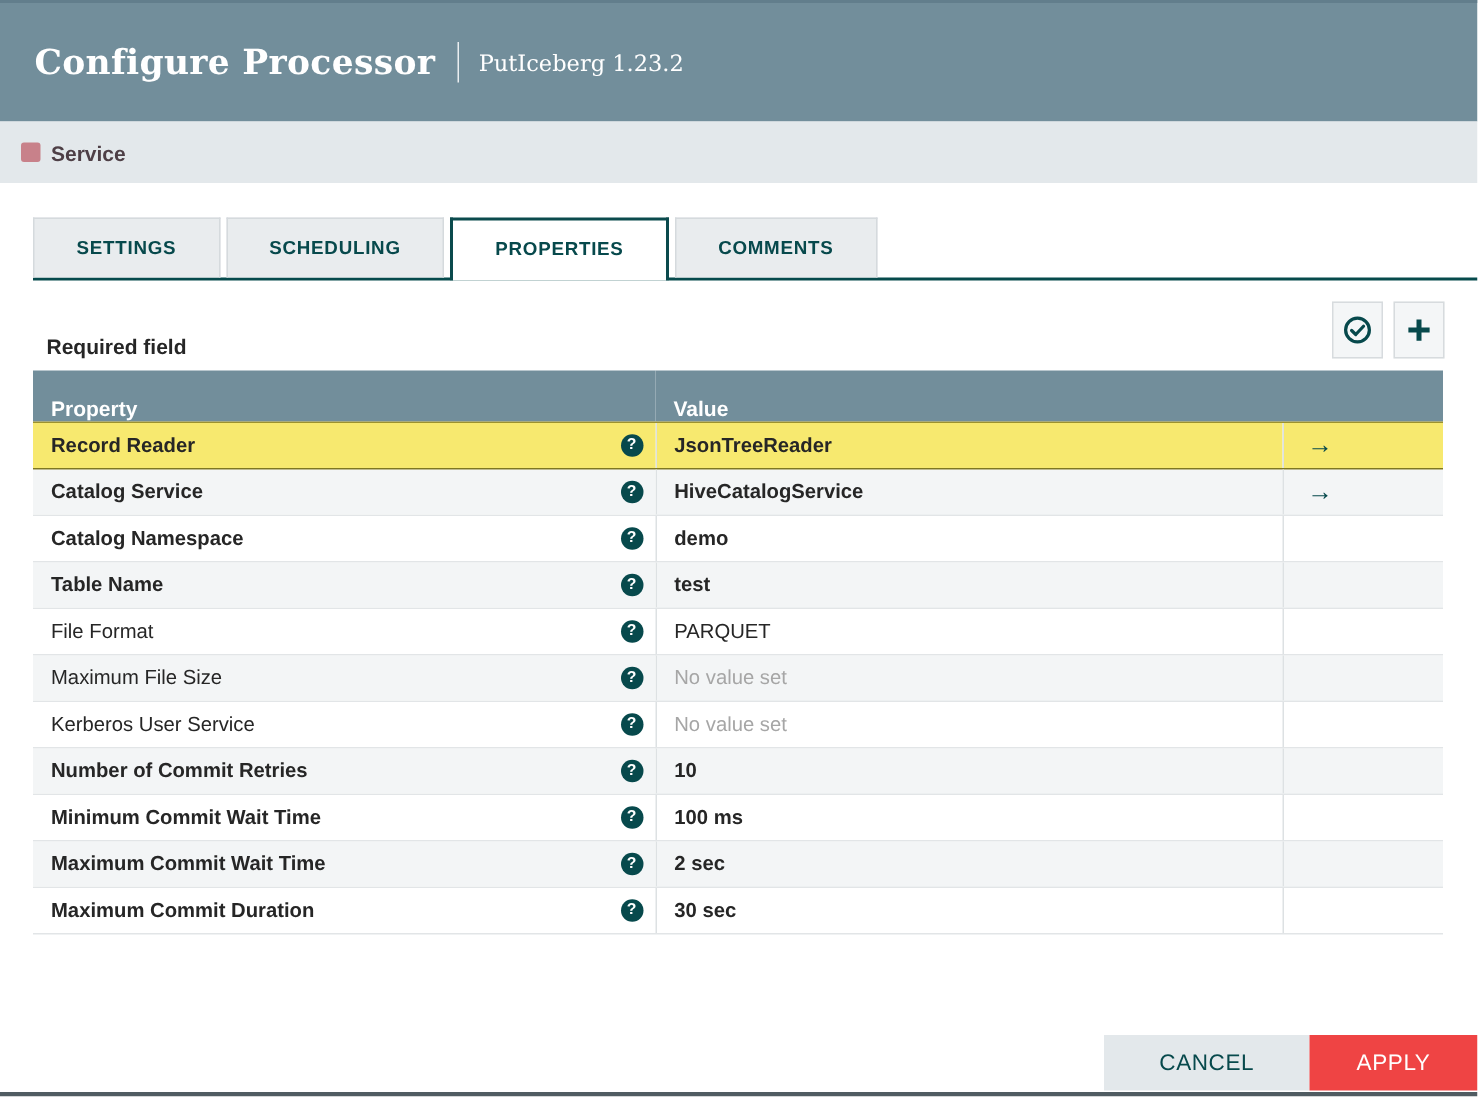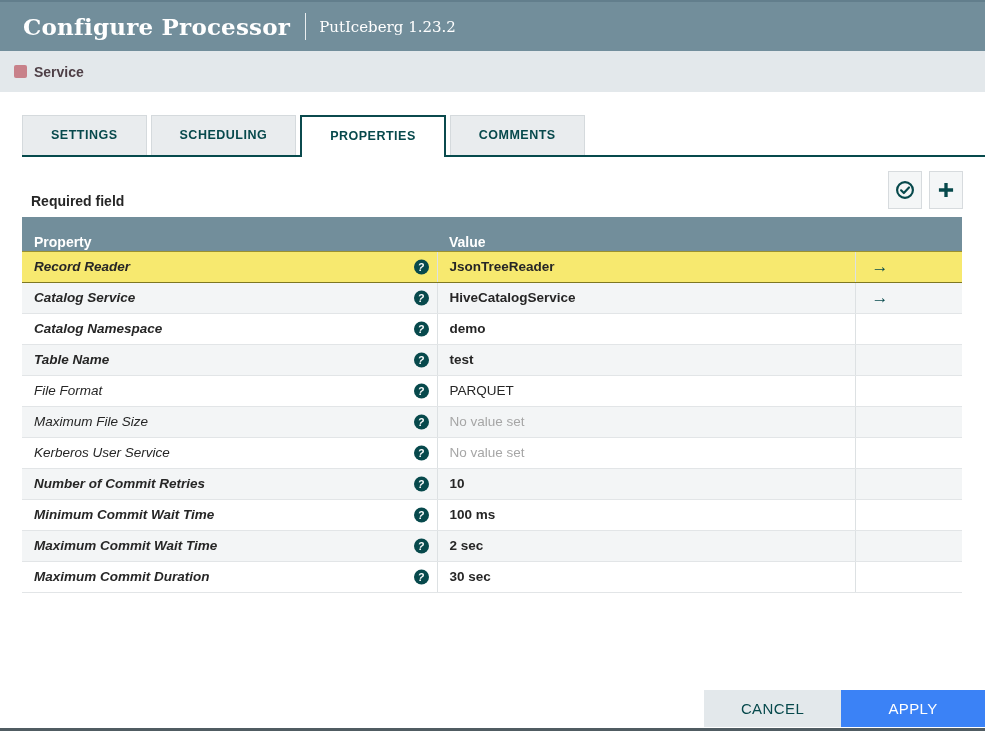--- a/index.html
+++ b/index.html
@@ -4,21 +4,21 @@
 <style>
   * { box-sizing: border-box; }
   html,body { margin:0; padding:0; }
   body {
     width:985px; height:731px; position:relative; overflow:hidden;
     background:#ffffff; font-family:"Liberation Sans", sans-serif;
   }
 
   
   .header {
-    height:51px; background:#728E9B; display:flex; align-items:center;
+    height:81px; background:#728E9B; display:flex; align-items:center;
     padding-left:23px; border-top:2px solid #627E8C;
   }
   .title {
     font-family:"DejaVu Serif", serif; font-weight:bold; font-size:23px;
     color:#ffffff; letter-spacing:.2px;
   }
   .title-sep { width:1px; height:27px; background:rgba(255,255,255,.85); margin:0 13px 0 15px; }
   .subtitle { font-family:"DejaVu Serif", serif; font-size:15px; color:#ffffff; }
 
   
@@ -61,38 +61,38 @@
     text-align:left; height:34px; padding:16px 0 0 12px;
   }
   .ptable td {
     height:31px; padding:0; font-size:13.5px; color:#262626;
     border-bottom:1px solid #E2E5E7; overflow:hidden; white-space:nowrap;
   }
   tr.alt td { background:#F3F5F6; }
   tr.highlight td {
     background:#F7E96F; border-top:1px solid #9C922F; border-bottom:1px solid #7E7722;
   }
-  .prop-cell { position:relative; padding-left:12px !important;font-style:italic; }
+  .prop-cell { position:relative; padding-left:12px !important; }
   .help-icon {
     position:absolute; right:8px; top:50%; transform:translateY(-50%);
     width:15px; height:15px; border-radius:50%; background:#07494C; color:#fff;
     font-size:10.5px; font-weight:bold; display:flex; align-items:center;
     justify-content:center; cursor:pointer;
   }
   .val-cell { border-left:1px solid #DDE1E3; padding-left:12px !important; }
   .act-cell { border-left:1px solid #DDE1E3; padding-left:16px !important; }
   .goto-arrow { color:#07494C; font-size:17px; font-weight:bold; cursor:pointer; line-height:1; }
   .bold { font-weight:bold; }
   .muted { color:#A6A6A6; }
 
   
   .footer { position:absolute; right:0; bottom:4px; display:flex; }
   .btn { height:37px; border:none; font-weight:normal; font-size:15px; letter-spacing:.4px; cursor:pointer; }
   .btn-cancel { width:137px; background:#E3E8EB; color:#07494C; }
-  .btn-apply  { width:144px; background:#3b82f6; color:#ffffff; }
+  .btn-apply  { width:112px; background:#ef4444; color:#ffffff; }
 
   .bottom-edge { position:absolute; left:0; bottom:0; width:100%; height:3px; background:#505C62; }
 
   svg { display:block; }
 </style>
 </head>
 <body>
 
 <div class="header">
   <span class="title">Configure Processor</span>

